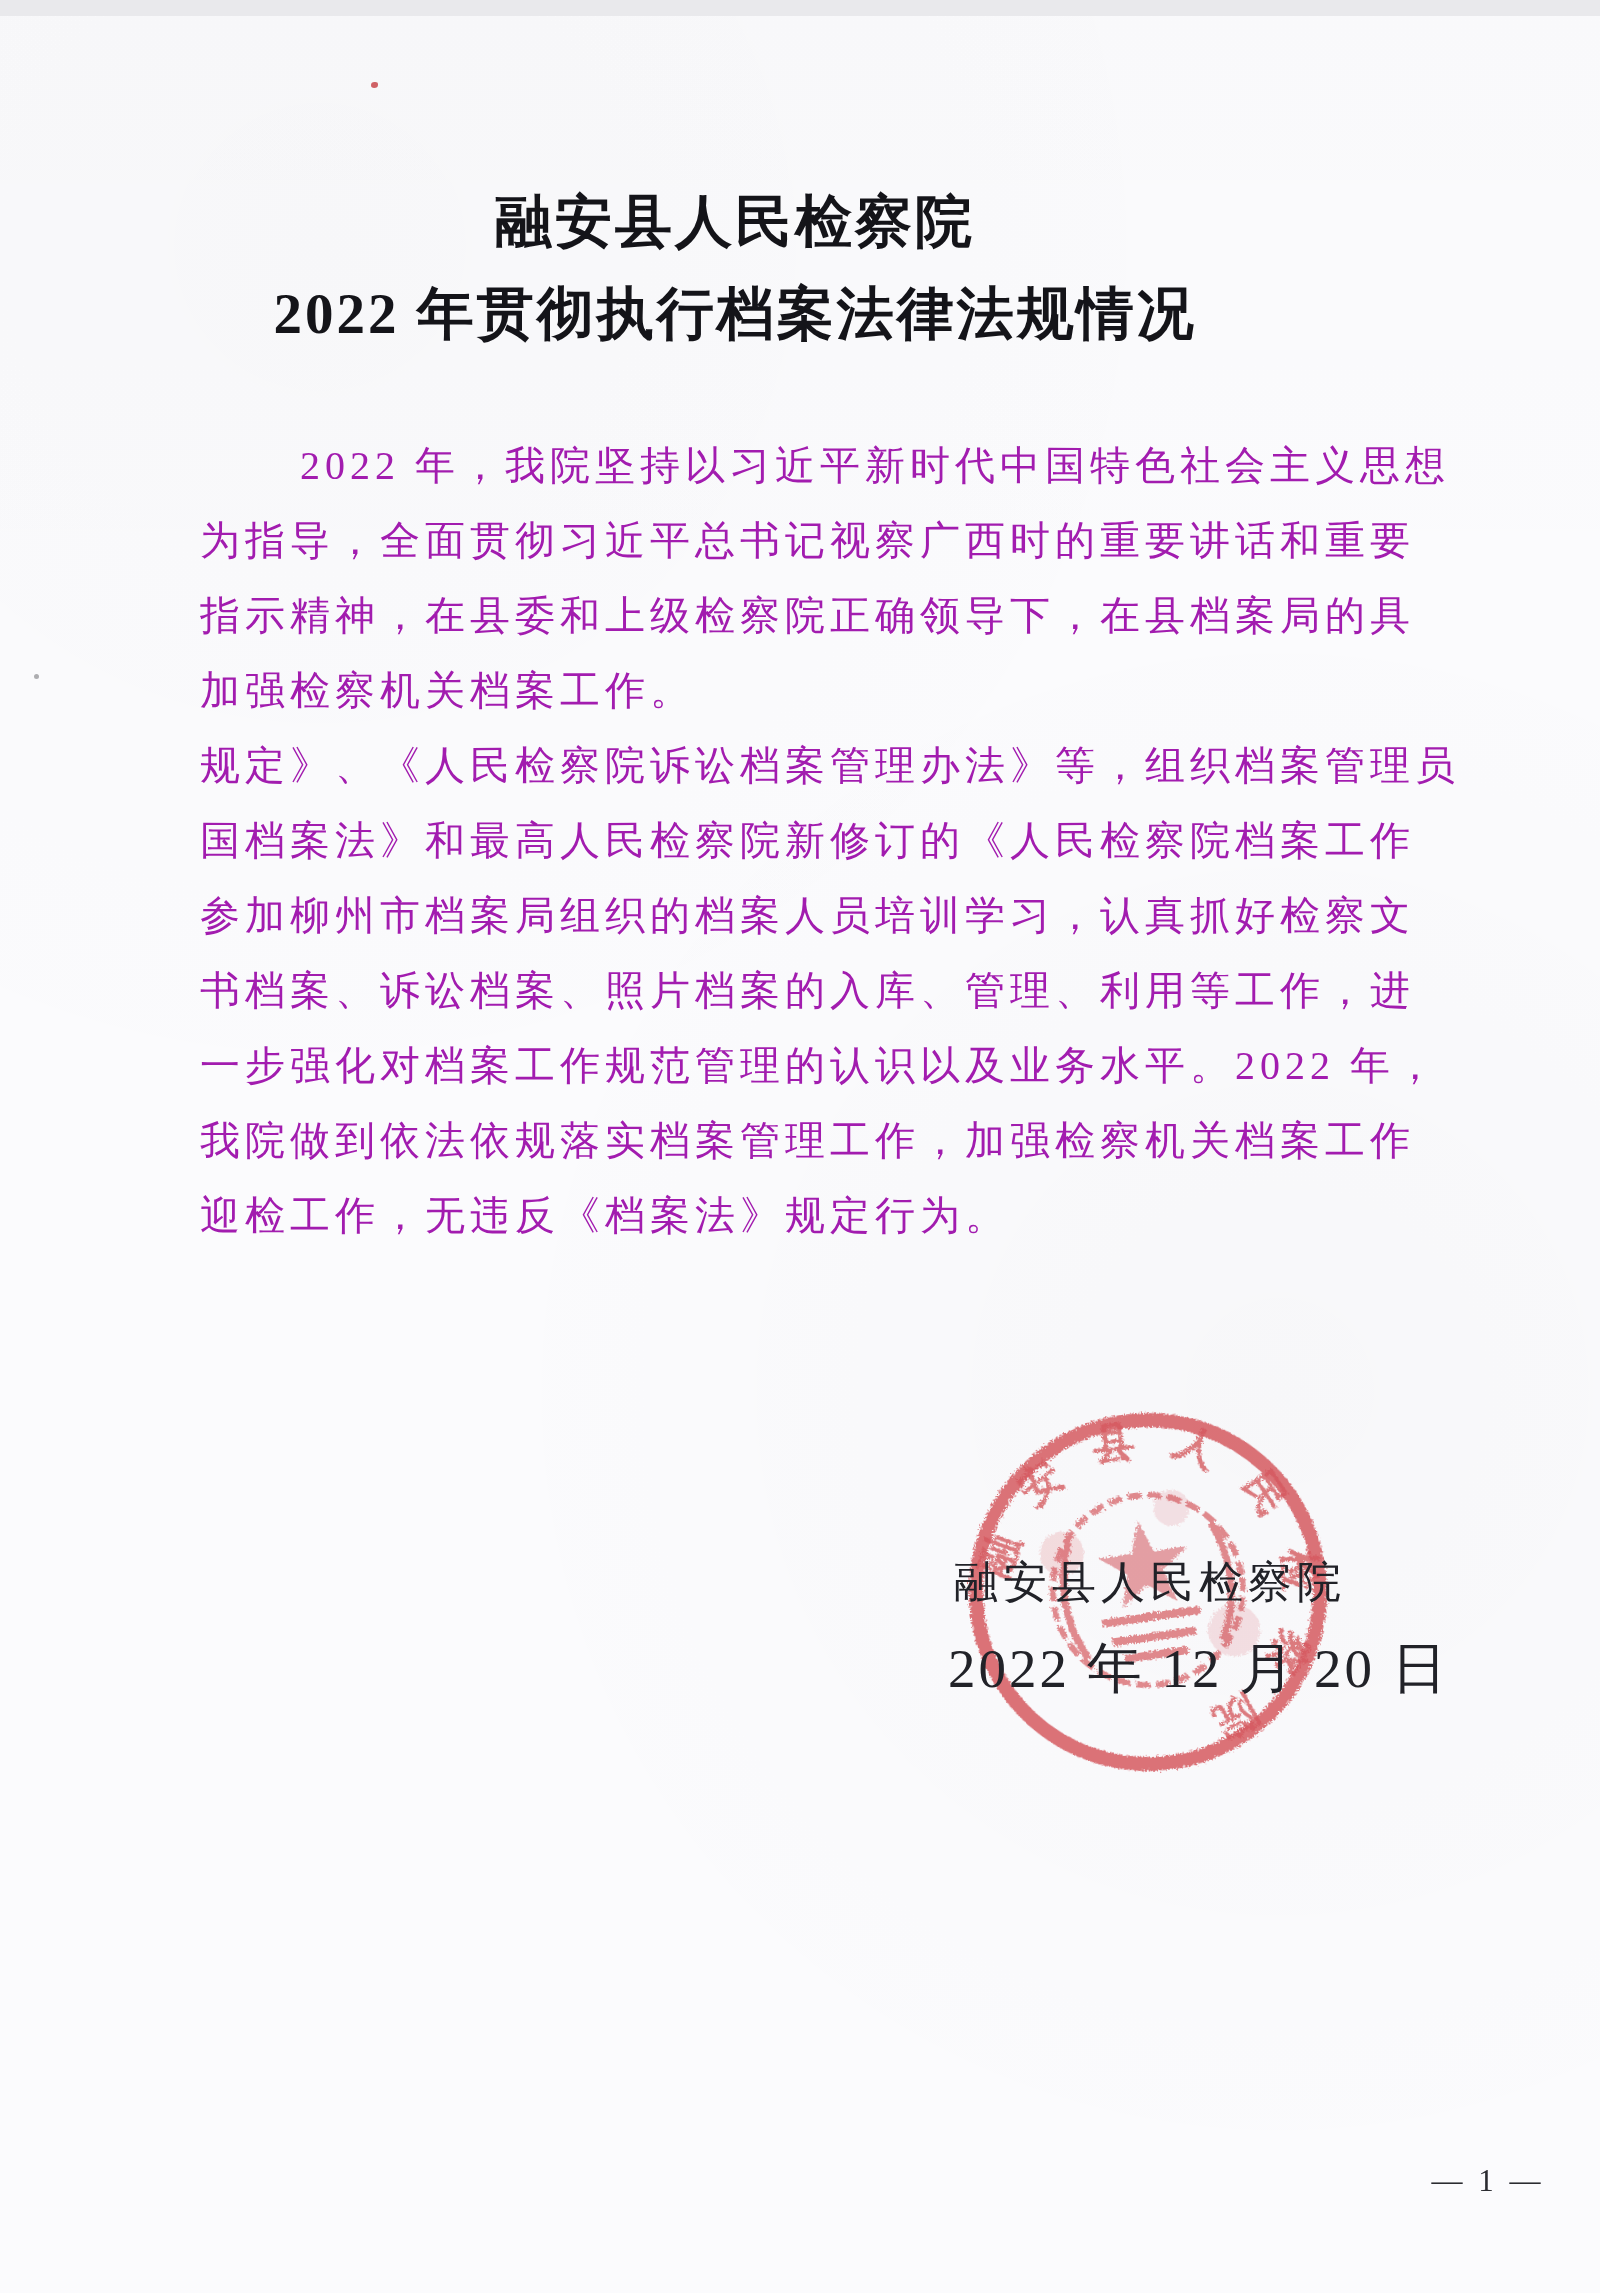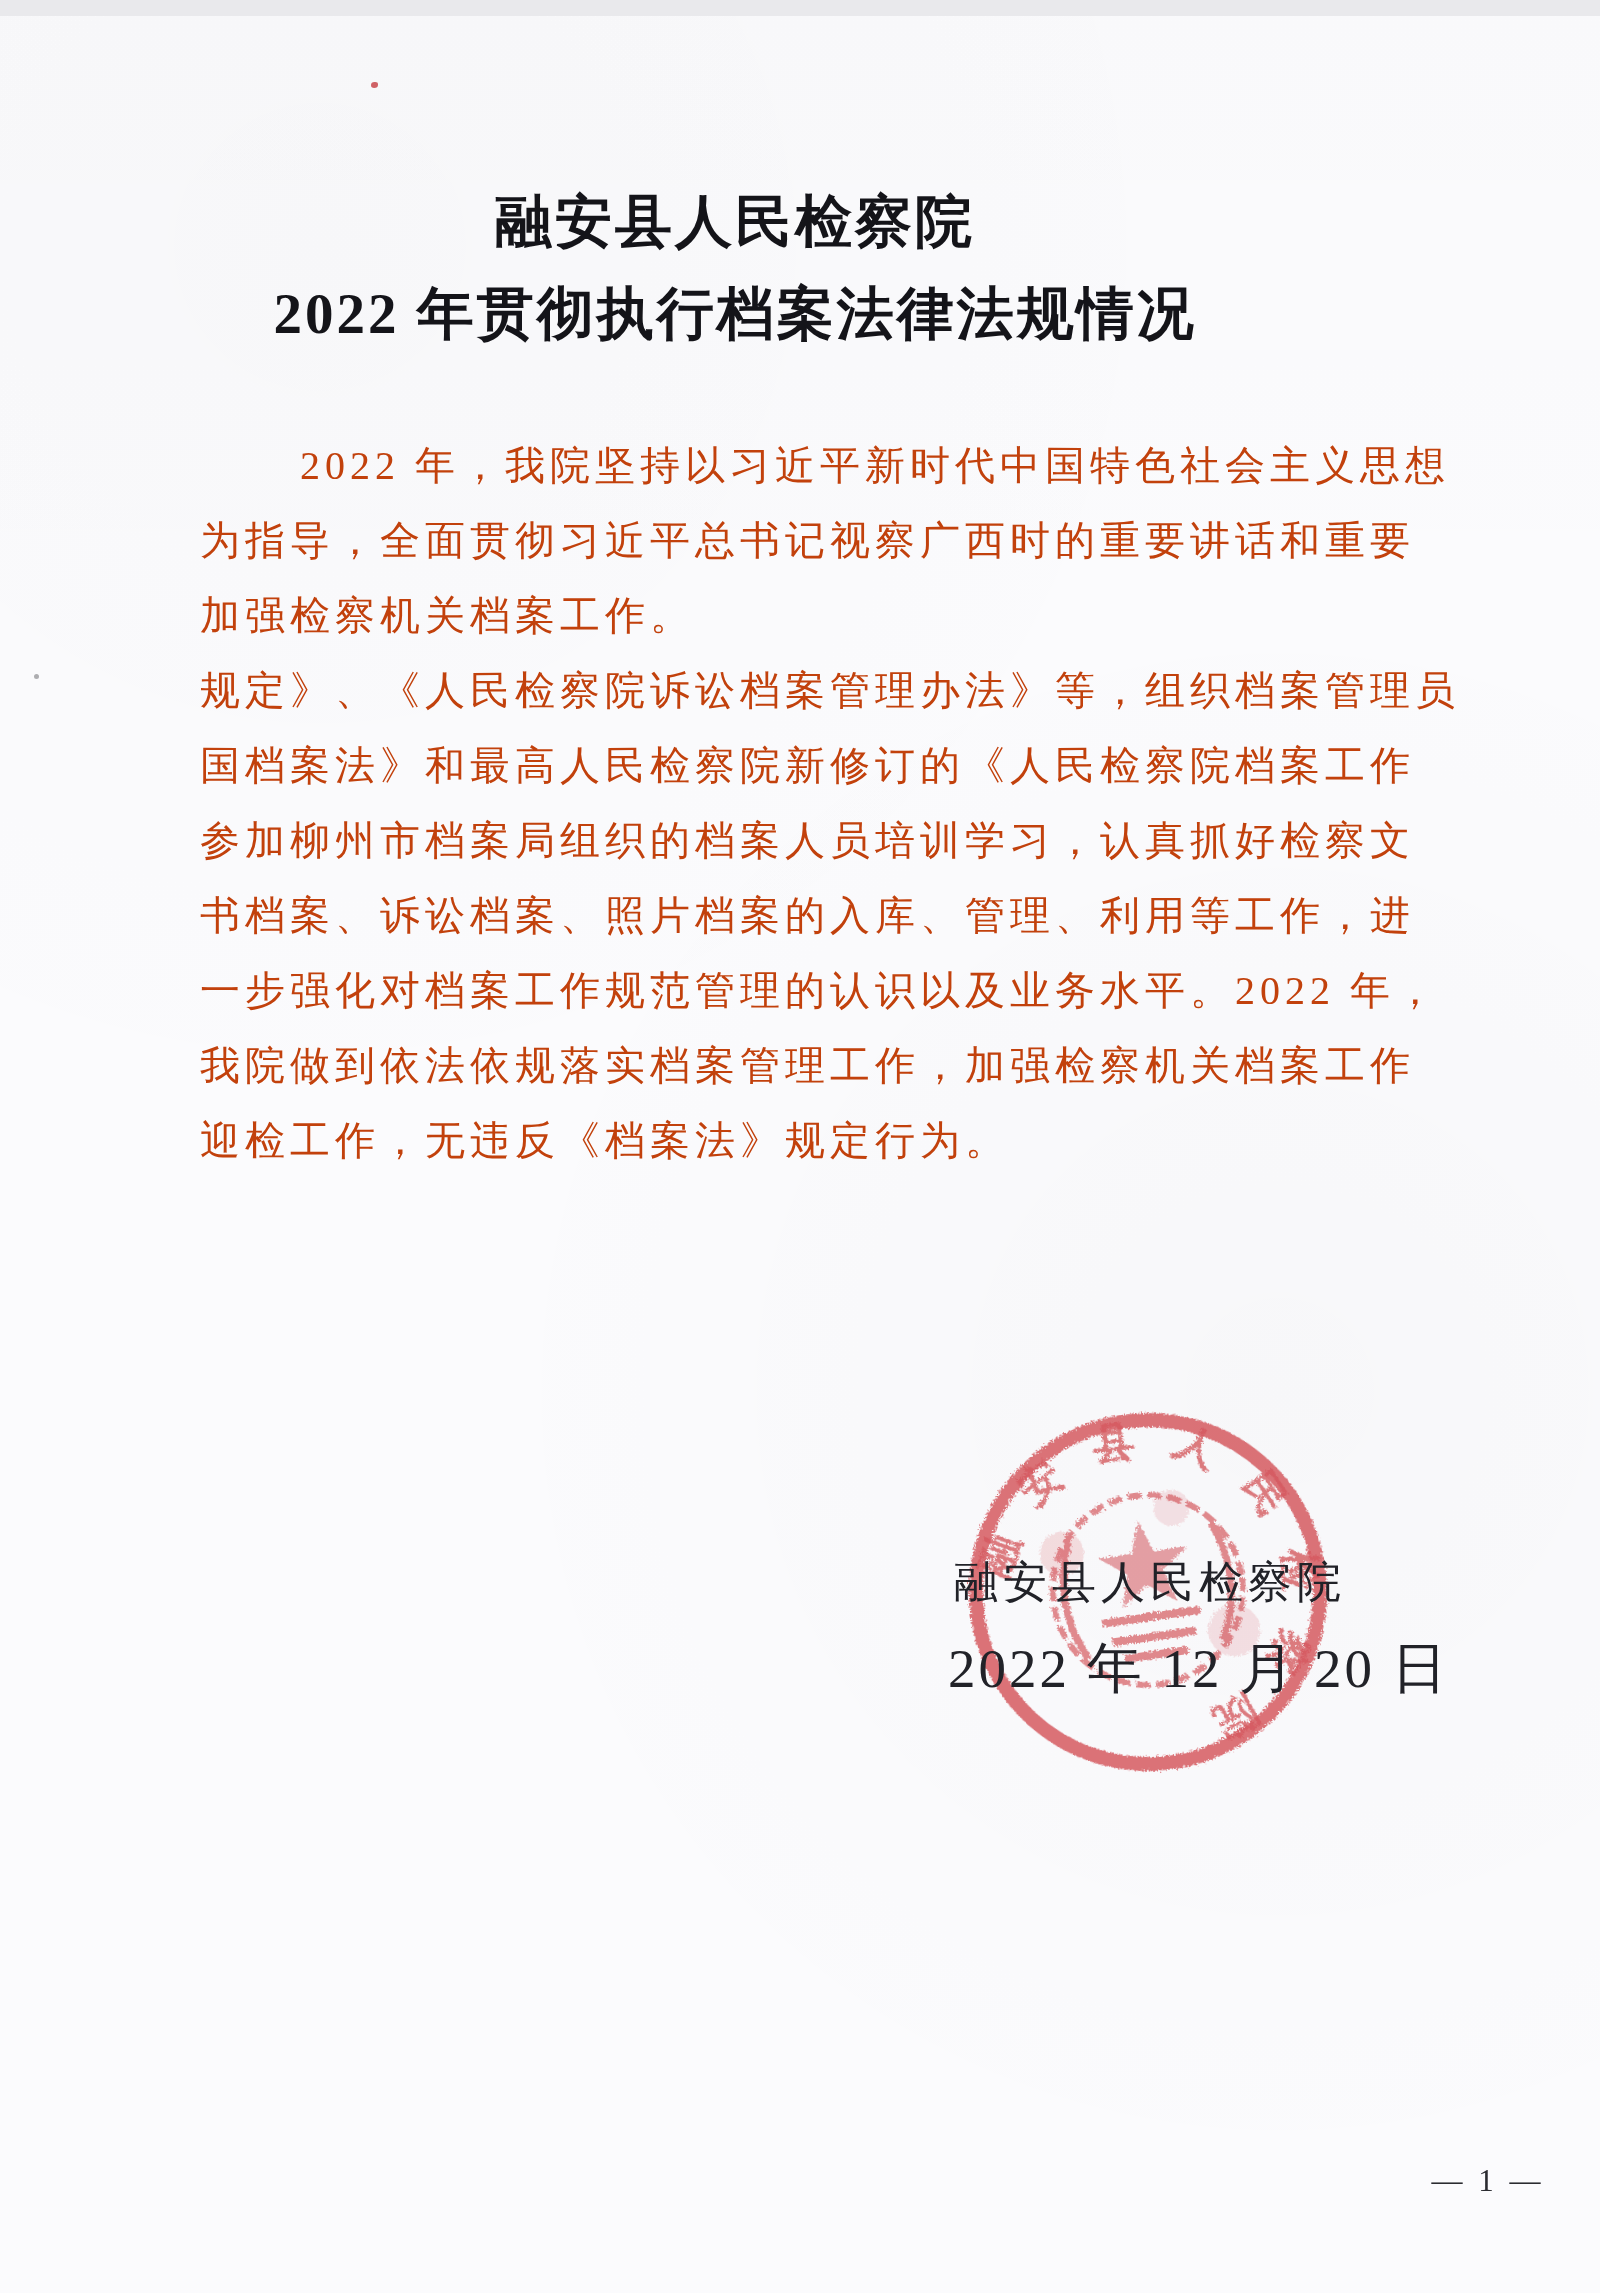--- a/index.html
+++ b/index.html
@@ -38,21 +38,21 @@
     position:absolute;left:200px;top:412px;width:1206px;
     font-size:40px;
   }
   .line{
     height:75px;line-height:75px;
     letter-spacing:5px;
     text-align:justify;
     -moz-text-align-last:justify;
     text-align-last:justify;
     white-space:nowrap;
-    color:#c2410c;
+    color:#a21caf;
   }
   .line.ind{ text-indent:100px; }
   .line.noj{ text-align:right; text-align-last:left; }
 
   .signature-block{
     position:absolute;left:948px;top:1538px;width:404px;
     text-align:center;z-index:3;
     color:#212228;
   }
   .signature-org{
@@ -94,20 +94,21 @@
 <div class="page">
 
   <div class="title-block">
     <div class="title-line">融安县人民检察院</div>
     <div class="title-line">2022 年贯彻执行档案法律法规情况</div>
   </div>
 
   <div class="body-text">
     <div class="line ind">2022 年，我院坚持以习近平新时代中国特色社会主义思想</div>
     <div class="line">为指导，全面贯彻习近平总书记视察广西时的重要讲话和重要</div>
+    <div class="line">指示精神，在县委和上级检察院正确领导下，在县档案局的具</div>
     <div class="line noj">加强检察机关档案工作。</div>
     <div class="line">规定》、《人民检察院诉讼档案管理办法》等，组织档案管理员</div>
     <div class="line">国档案法》和最高人民检察院新修订的《人民检察院档案工作</div>
     <div class="line">参加柳州市档案局组织的档案人员培训学习，认真抓好检察文</div>
     <div class="line">书档案、诉讼档案、照片档案的入库、管理、利用等工作，进</div>
     <div class="line">一步强化对档案工作规范管理的认识以及业务水平。2022 年，</div>
     <div class="line">我院做到依法依规落实档案管理工作，加强检察机关档案工作</div>
     <div class="line noj">迎检工作，无违反《档案法》规定行为。</div>
   </div>
 

